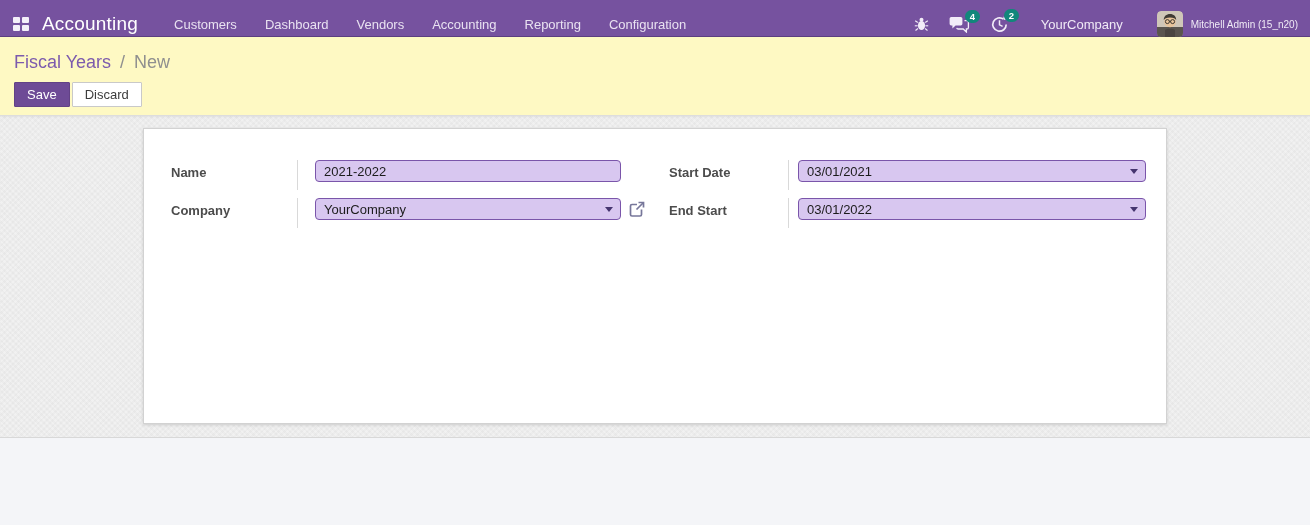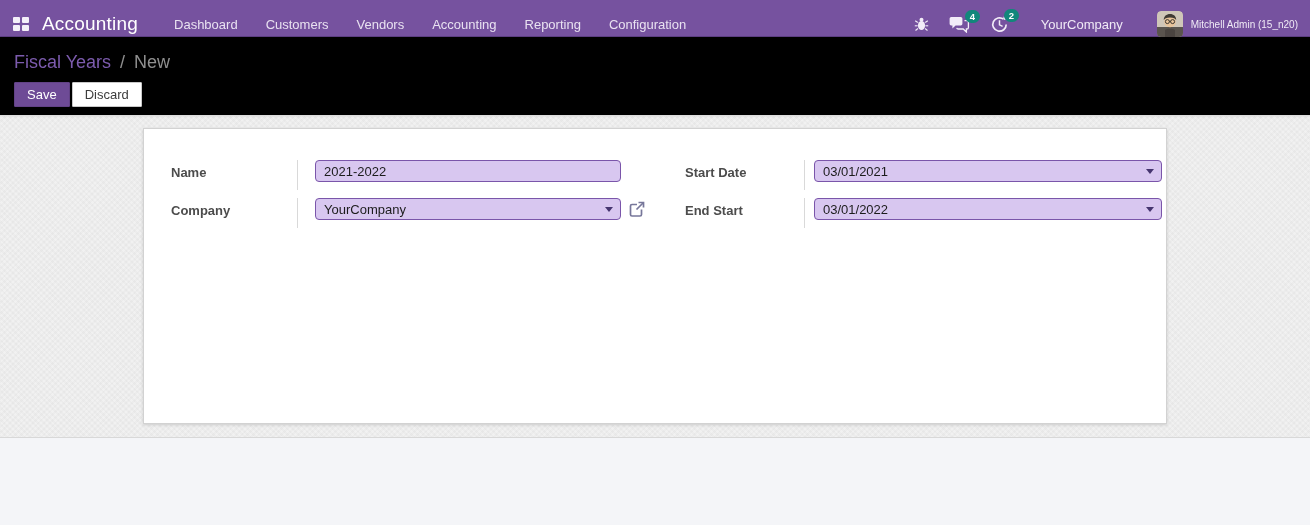--- a/index.html
+++ b/index.html
@@ -32,21 +32,21 @@
     font-size:9.5px; line-height:13px; min-width:15px; text-align:center;
     border-radius:8px; padding:0 3px; font-weight:bold;
   }
   .systray-company { color:#f0eaf6; font-size:13px; margin-left:32px; cursor:pointer; }
   .user-menu { display:flex; align-items:center; margin-left:34px; cursor:pointer; }
   .avatar { width:26px; height:26px; border-radius:4px; overflow:hidden; display:block; }
   .user-name { color:#f0eaf6; font-size:10px; margin-left:8px; }
 
   
   .control-panel {
-    background:#000000; height:79px; padding:12px 16px 0 14px;
+    background:#fef9c3; height:79px; padding:12px 16px 0 14px;
     border-bottom:1px solid #dddddd; box-shadow:0 1px 2px rgba(0,0,0,0.06);
     position:relative; z-index:2;
   }
   .breadcrumb { font-size:18px; line-height:26px; }
   .breadcrumb .bc-parent { color:#7C5BAD; cursor:pointer; }
   .breadcrumb .bc-sep { color:#8f8f8f; margin:0 4px; }
   .breadcrumb .bc-current { color:#8f8f8f; }
   .cp-buttons { margin-top:7px; display:flex; }
   .btn { font-size:13px; border-radius:1px; padding:4px 12px; cursor:pointer; font-family:inherit; }
   .btn-primary { background:#6E4B96; border:1px solid #624286; color:#ffffff; }
@@ -58,21 +58,21 @@
     background-color:#f1f1f1;
     background-image:
       repeating-linear-gradient(45deg, rgba(0,0,0,0.018) 0 2px, transparent 2px 4px),
       repeating-linear-gradient(-45deg, rgba(0,0,0,0.018) 0 2px, transparent 2px 4px);
   }
   .sheet {
     width:1024px; height:296px; margin:0 auto; position:relative; top:12px;
     background:#ffffff; border:1px solid #d2d2d2; box-shadow:0 1px 3px rgba(0,0,0,0.14);
   }
   .form-grid {
-    display:grid; grid-template-columns:1fr 1fr; column-gap:26px;
+    display:grid; grid-template-columns:1fr 1fr; column-gap:10px;
     padding:31px 62px 0 27px;
   }
   .o-group { display:grid; grid-template-columns:127px 1fr; row-gap:8px; align-content:start; }
   .o-group.right { grid-template-columns:133px 1fr; }
   .o-group.right .td-label { padding-left:13px; }
   .td-label {
     border-right:1px solid #d9d9d9; padding:3px 8px 3px 0; height:30px;
   }
   .td-label label { font-size:13px; font-weight:bold; color:#4c4c4c; }
   .td-field { padding-left:17px; display:flex; align-items:flex-start; }
@@ -100,22 +100,22 @@
 
 <header class="navbar">
   <div class="apps-icon">
     <span></span>
       <span></span>
       <span></span>
       <span></span>
   </div>
   <div class="brand">Accounting</div>
   <nav class="nav-menu">
+    <div class="nav-item">Customers</div>
     <div class="nav-item">Dashboard</div>
-    <div class="nav-item">Customers</div>
     <div class="nav-item">Vendors</div>
     <div class="nav-item">Accounting</div>
     <div class="nav-item">Reporting</div>
     <div class="nav-item">Configuration</div>
   </nav>
 
   <div class="systray">
     <div class="systray-icon">
       <svg width="15" height="16" viewBox="0 0 15 16">
         <ellipse cx="7.5" cy="9.5" rx="3.6" ry="4.6" fill="#f2ecf8"></ellipse>

